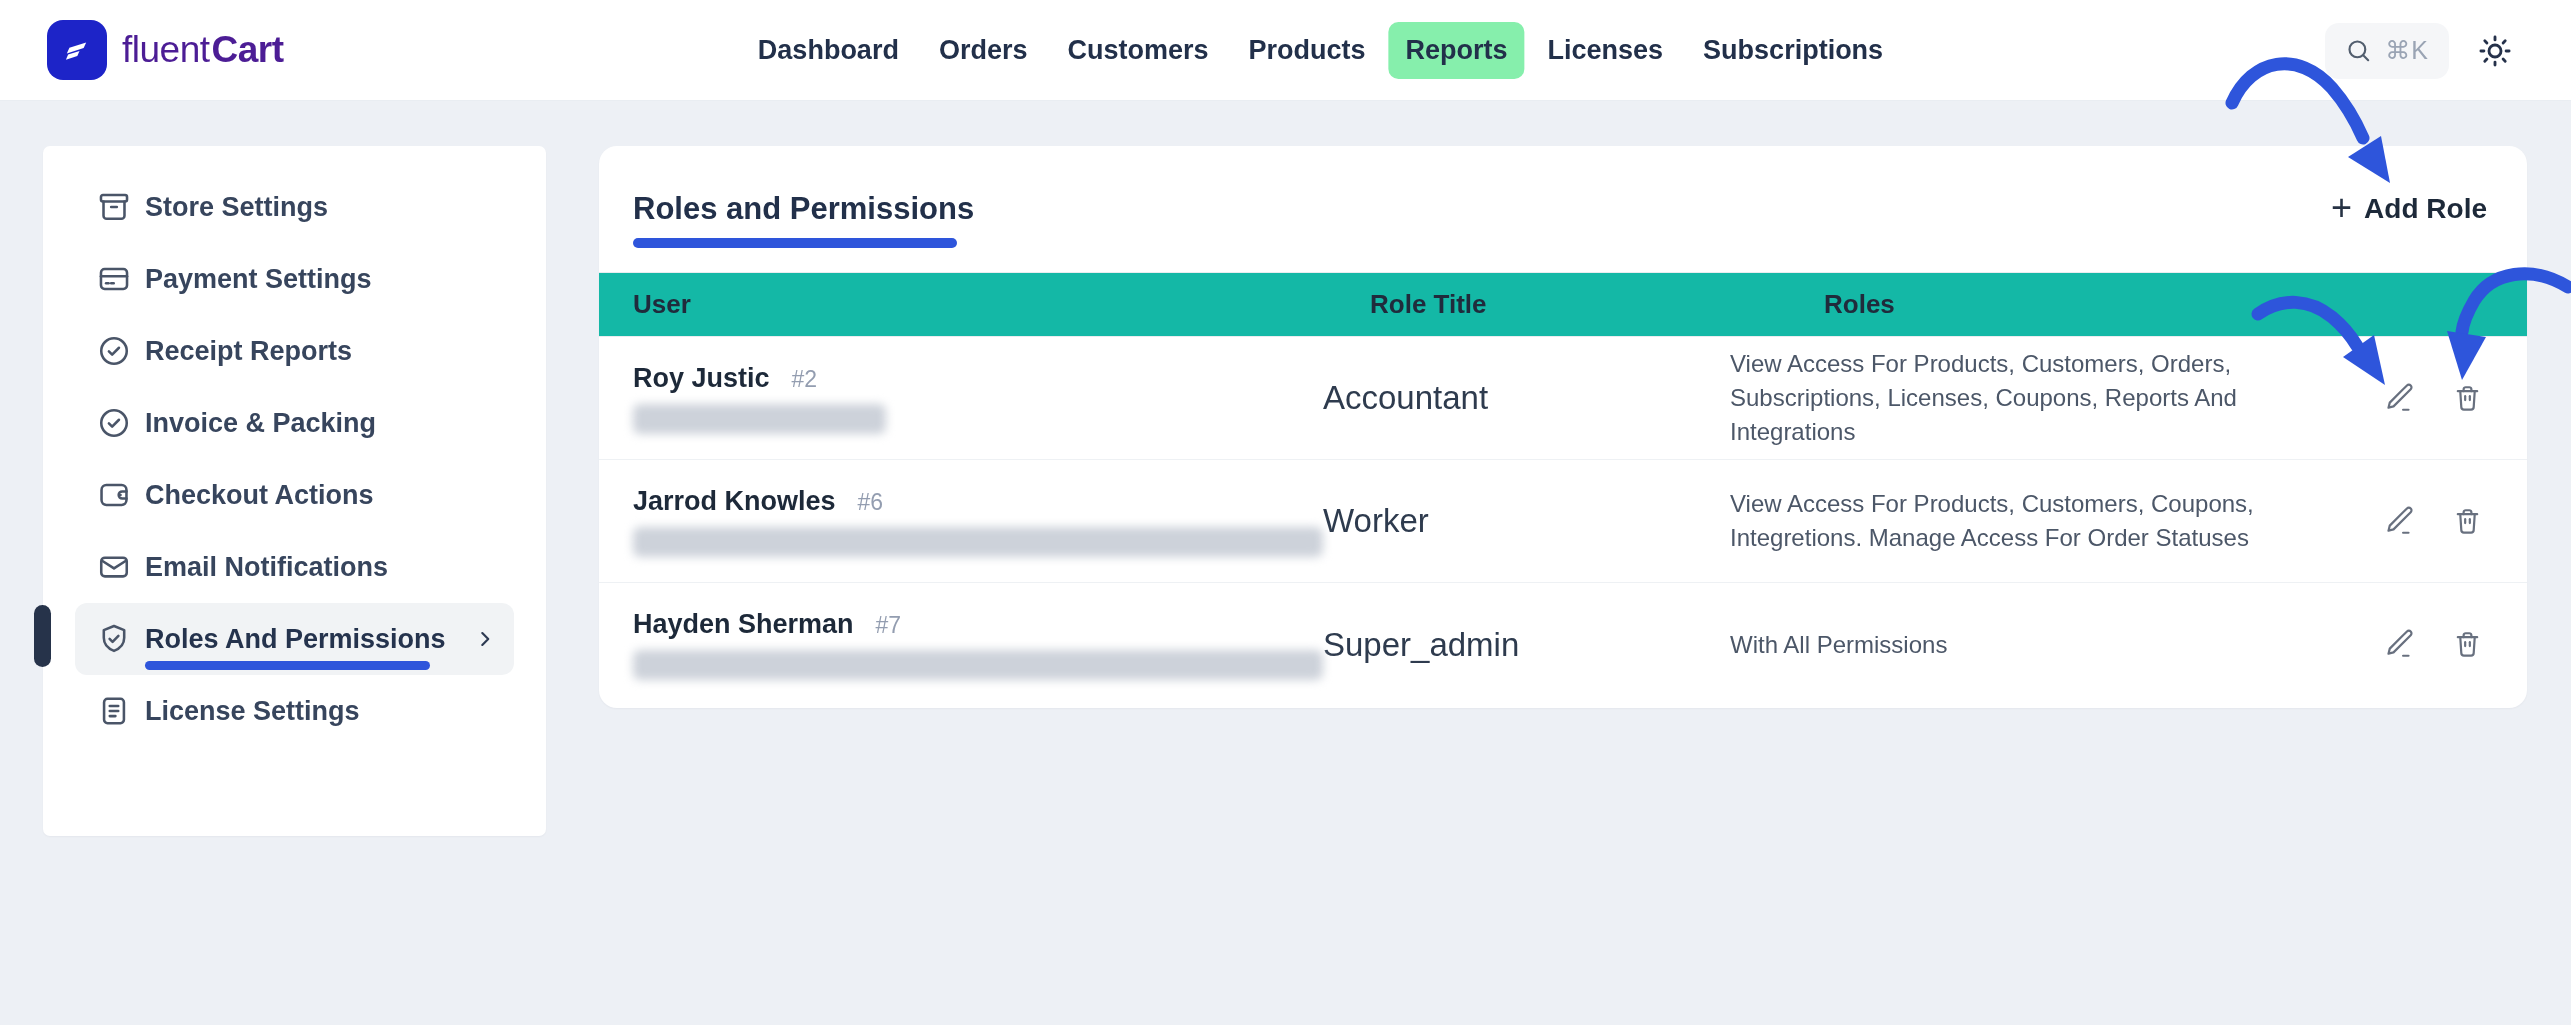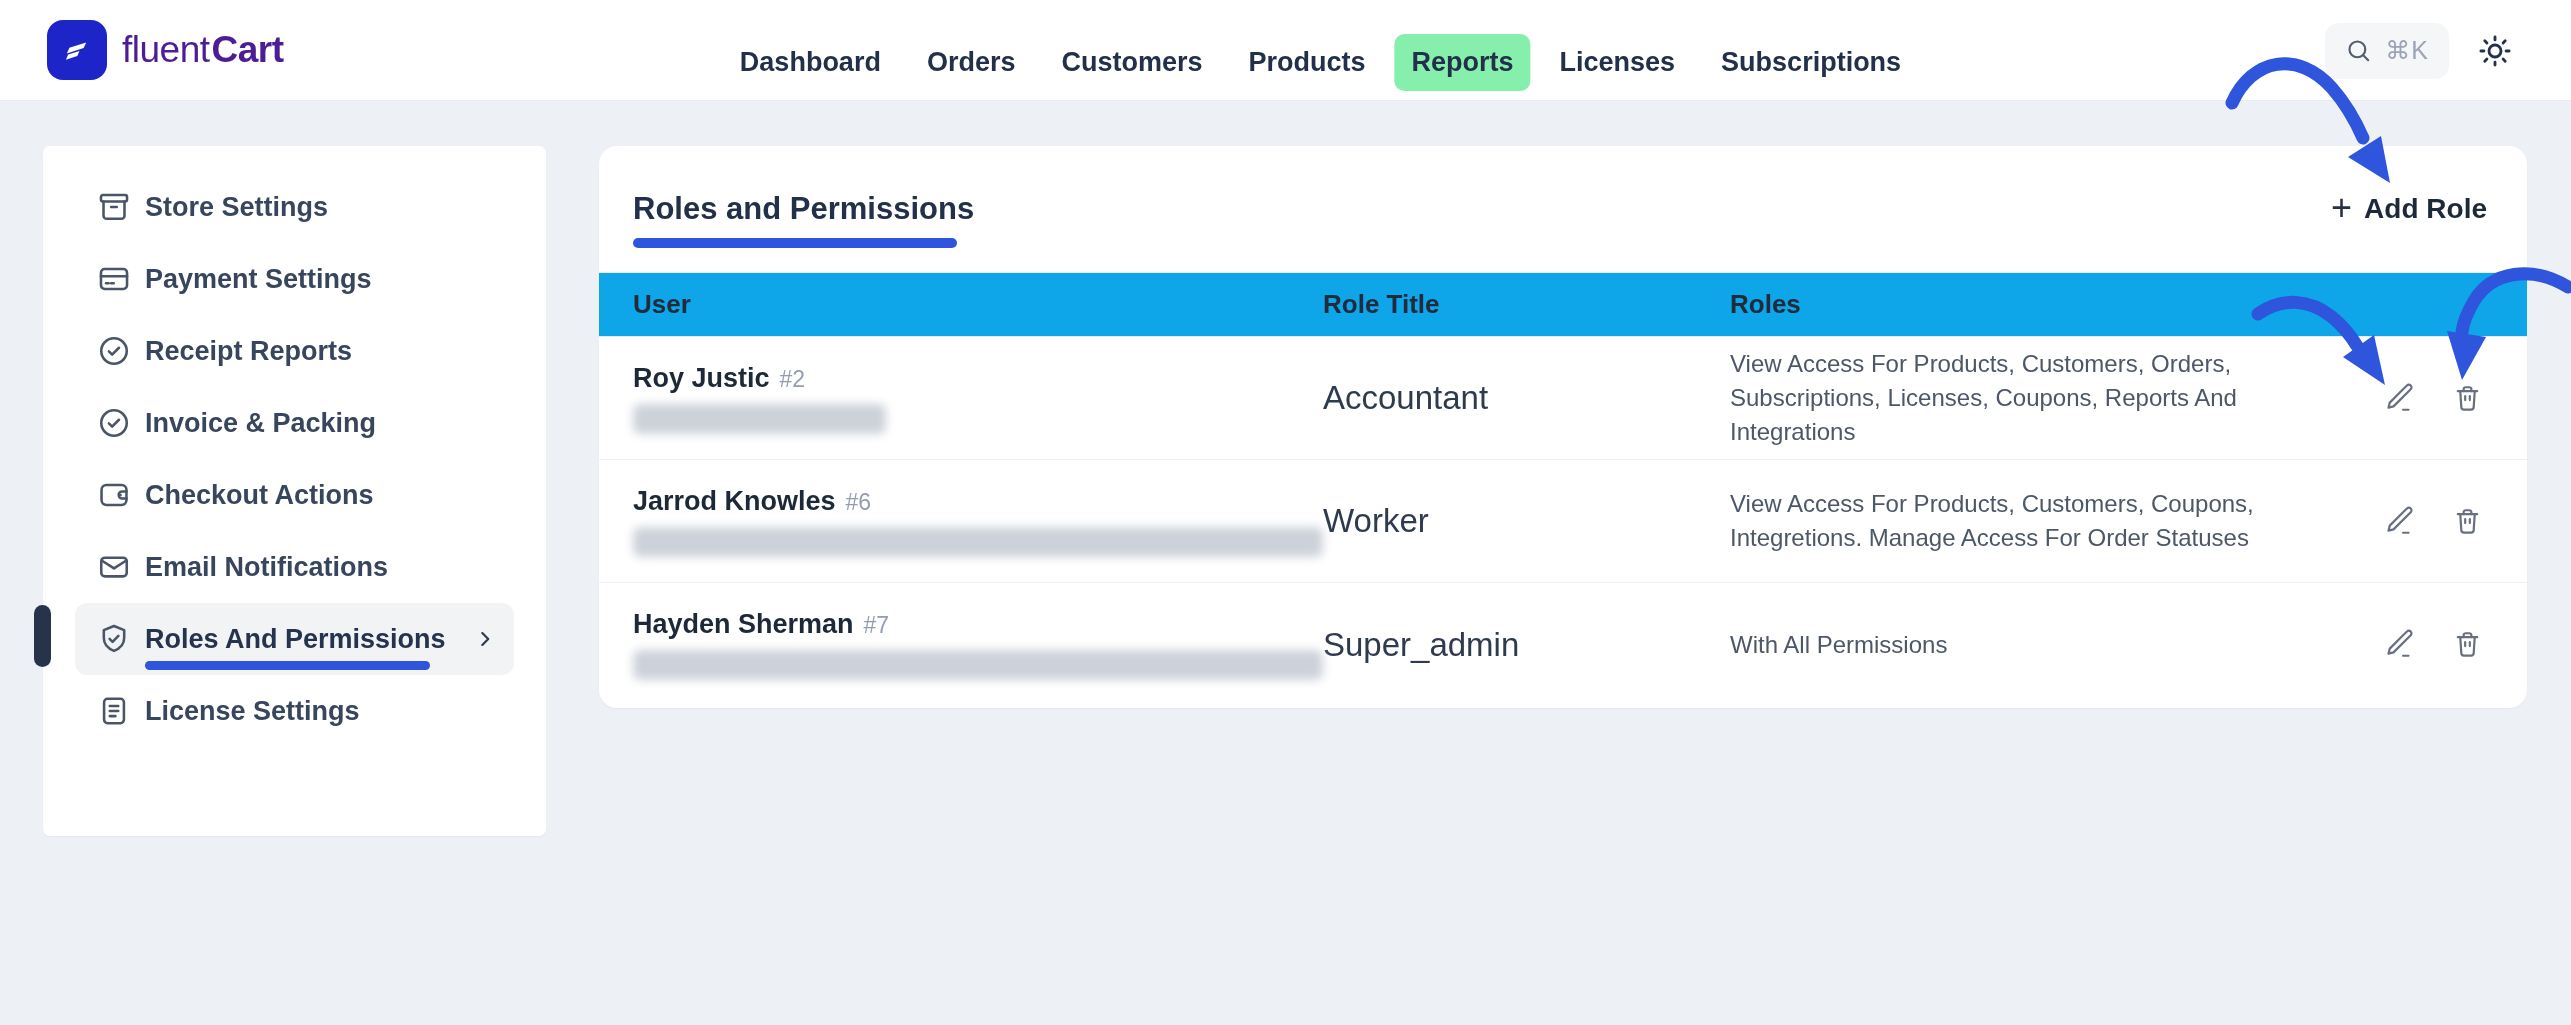--- a/index.html
+++ b/index.html
@@ -8,21 +8,21 @@
   .canvas { position:relative; width:2571px; height:1025px; background:#edf0f5; overflow:hidden; }
 
   
   .topbar { position:absolute; left:0; top:0; width:2571px; height:101px; background:#ffffff; border-bottom:1px solid #e9edf2; }
   .brand { position:absolute; left:47px; top:20px; display:flex; align-items:center; gap:15px; cursor:pointer; }
   .brand-mark { width:60px; height:60px; border-radius:16px; background:var(--logo); display:flex; align-items:center; justify-content:center; }
   .brand-text { font-size:37px; color:#4c1d95; letter-spacing:-0.5px; }
   .brand-text .light { font-weight:400; }
   .brand-text .bold { font-weight:800; margin-left:2px; }
 
-  .nav { position:absolute; left:50%; top:12px; height:101px; transform:translateX(calc(-50% + 35px)); display:flex; align-items:center; gap:12px; }
+  .nav { position:absolute; left:50%; top:0; height:101px; transform:translateX(calc(-50% + 35px)); display:flex; align-items:center; gap:6px; }
   .nav-item { font-size:27px; font-weight:700; color:#22304a; padding:13px 17px; border-radius:10px; cursor:pointer; white-space:nowrap; }
   .nav-item.active { background:#86efac; }
 
   .top-actions { position:absolute; right:58px; top:0; height:101px; display:flex; align-items:center; gap:28px; }
   .search-pill { display:flex; align-items:center; gap:13px; background:#f5f6f8; border:none; border-radius:14px; height:56px; padding:0 20px; cursor:pointer; }
   .search-shortcut { font-size:25px; color:#9aa4b4; letter-spacing:1px; }
   .icon-btn { background:none; border:none; cursor:pointer; display:flex; align-items:center; }
 
   
   .sidebar { position:absolute; left:43px; top:146px; width:503px; height:690px; background:#ffffff; border-radius:7px; box-shadow:0 1px 2px rgba(16,24,40,.04); padding:25px 32px 0 32px; }
@@ -38,26 +38,26 @@
   
   .panel { position:absolute; left:599px; top:146px; width:1928px; height:562px; background:#ffffff; border-radius:18px; box-shadow:0 1px 2px rgba(16,24,40,.04); }
   .panel-head { position:relative; height:126px; display:flex; align-items:center; justify-content:space-between; padding:0 40px 0 34px; }
   .page-title { font-size:31px; font-weight:700; color:#22304a; }
   .title-underline { position:absolute; left:34px; top:92px; width:324px; height:10px; border-radius:5px; background:var(--accent); }
   .add-role { display:flex; align-items:center; gap:12px; background:none; border:none; cursor:pointer; font-family:inherit; }
   .add-role .plus { font-size:36px; font-weight:400; color:#263244; line-height:1; margin-top:-3px; }
   .add-role .lbl { font-size:28px; font-weight:700; color:#1d2939; }
 
   .grid-cols { display:grid; grid-template-columns:690px 407px 620px 1fr; align-items:center; padding-left:34px; }
-  .thead { height:65px; background:#0ea5e9; border-top:1px solid #e9ecef; border-bottom:1px solid #e9ecef; }
+  .thead { height:65px; background:#14b8a6; border-top:1px solid #e9ecef; border-bottom:1px solid #e9ecef;gap:47px; }
   .thead .th { font-size:26px; font-weight:700; color:#202b3c; }
 
   .trow { height:123px; border-bottom:1px solid #eef1f4; }
   .trow:last-child { border-bottom:none; }
-  .cell-user .uline { display:flex; align-items:baseline; gap:10px; }
+  .cell-user .uline { display:flex; align-items:baseline; gap:22px; }
   .uname { font-size:27px; font-weight:700; color:#1d2939; }
   .uid { font-size:23px; font-weight:400; color:#939db0; }
   .blob { height:30px; border-radius:7px; background:#cdd2da; filter:blur(5px); margin-top:10px; }
   .trow:nth-of-type(1) .blob { width:228px; }
   .trow:nth-of-type(2) .blob { width:243px; }
   .trow:nth-of-type(3) .blob { width:253px; }
   .cell-role { font-size:33px; color:#2e3b4e; }
   .cell-perms { font-size:24px; color:#4c5768; line-height:34px; max-width:590px; padding-right:20px; }
   .cell-actions { display:flex; justify-content:flex-end; align-items:center; gap:36px; padding-right:44px; }
   .row-action { background:none; border:none; cursor:pointer; color:#68707f; display:flex; }

